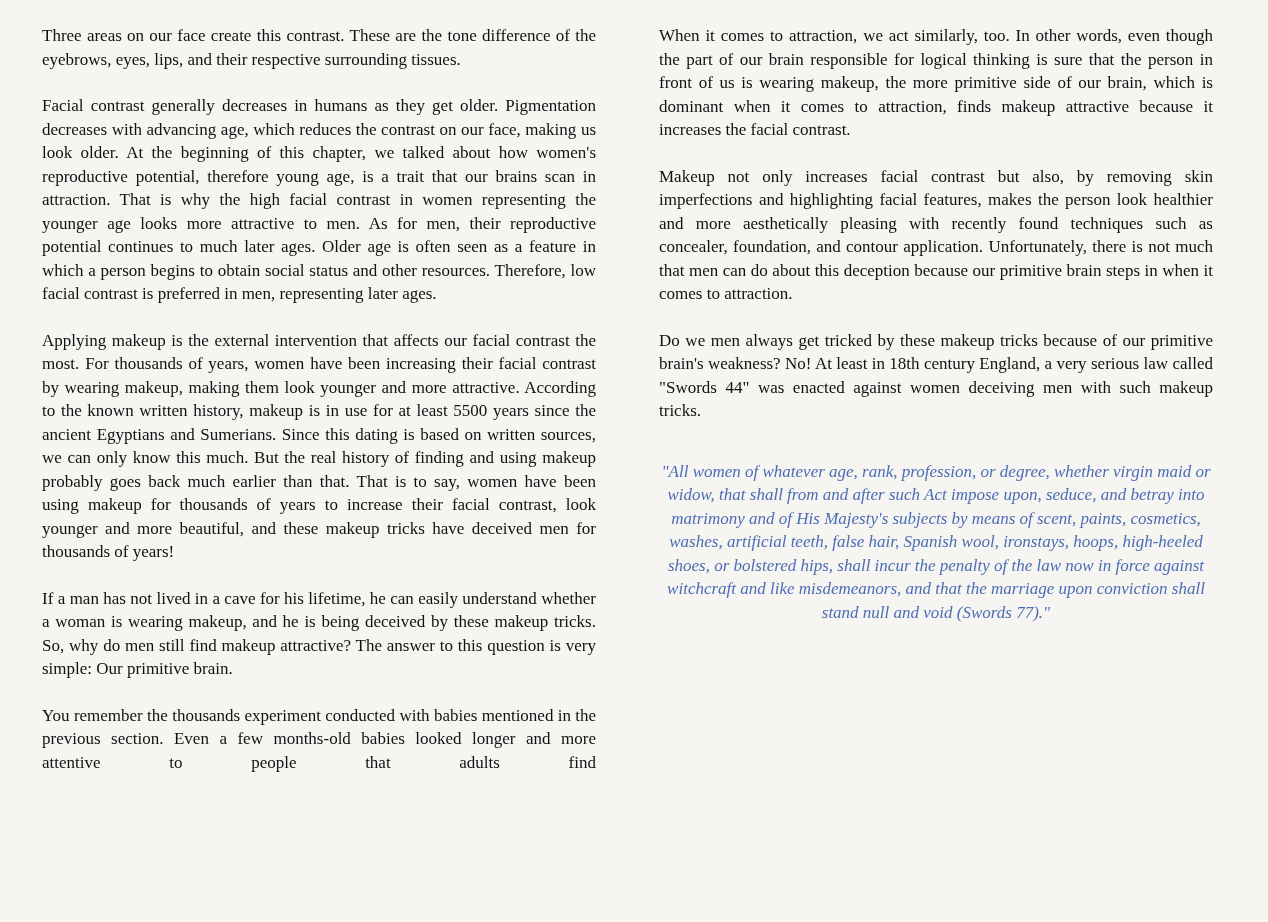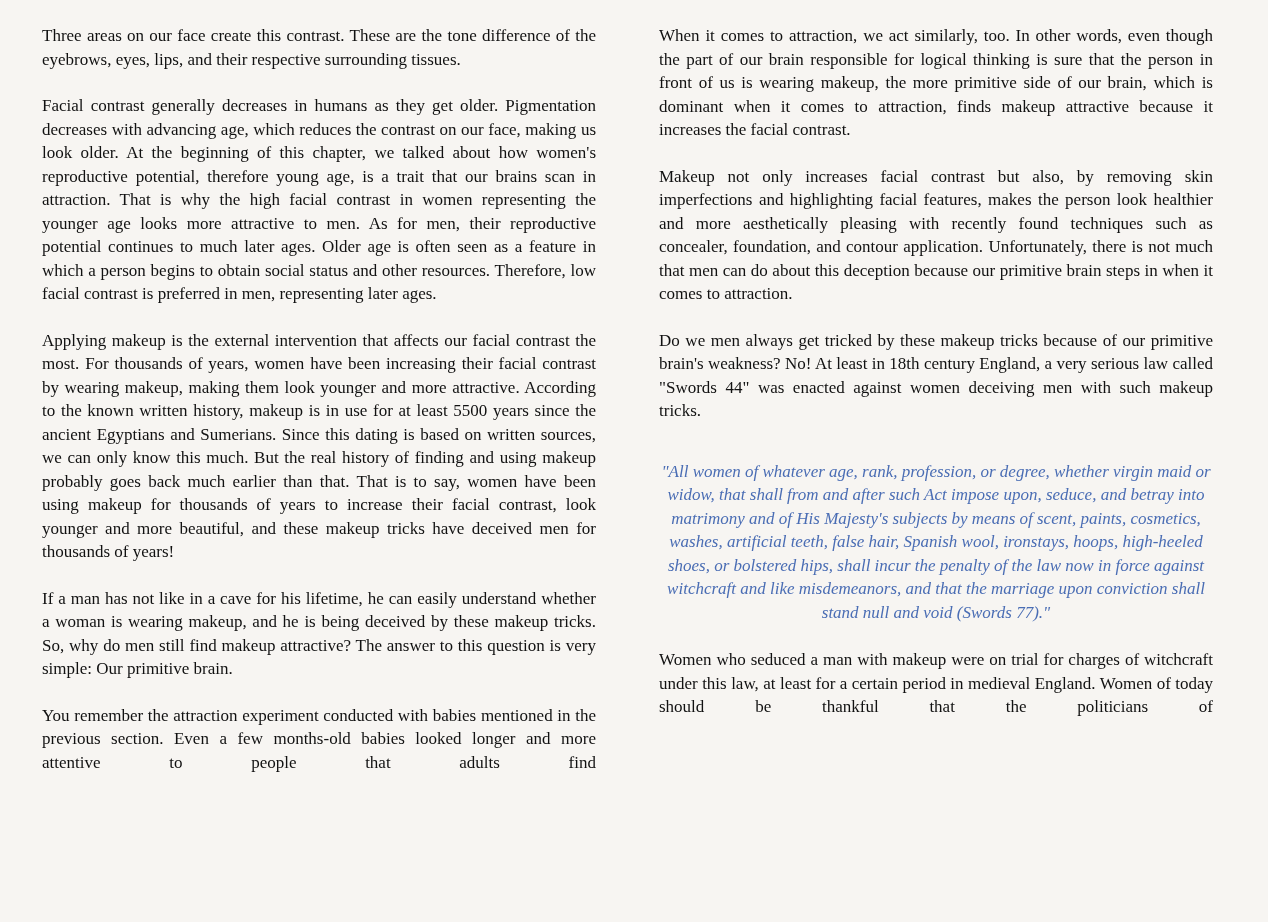--- a/index.html
+++ b/index.html
@@ -42,25 +42,24 @@
 </style>
 </head>
 <body>
 
 <div class="page">
 
   <div class="column">
     <p>Three areas on our face create this contrast. These are the tone difference of the eyebrows, eyes, lips, and their respective surrounding tissues.</p>
     <p>Facial contrast generally decreases in humans as they get older. Pigmentation decreases with advancing age, which reduces the contrast on our face, making us look older. At the beginning of this chapter, we talked about how women's reproductive potential, therefore young age, is a trait that our brains scan in attraction. That is why the high facial contrast in women representing the younger age looks more attractive to men. As for men, their reproductive potential continues to much later ages. Older age is often seen as a feature in which a person begins to obtain social status and other resources. Therefore, low facial contrast is preferred in men, representing later ages.</p>
     <p>Applying makeup is the external intervention that affects our facial contrast the most. For thousands of years, women have been increasing their facial contrast by wearing makeup, making them look younger and more attractive. According to the known written history, makeup is in use for at least 5500 years since the ancient Egyptians and Sumerians. Since this dating is based on written sources, we can only know this much. But the real history of finding and using makeup probably goes back much earlier than that. That is to say, women have been using makeup for thousands of years to increase their facial contrast, look younger and more beautiful, and these makeup tricks have deceived men for thousands of years!</p>
-    <p>If a man has not like in a cave for his lifetime, he can easily understand whether a woman is wearing makeup, and he is being deceived by these makeup tricks. So, why do men still find makeup attractive? The answer to this question is very simple: Our primitive brain.</p>
-    <p class="continues">You remember the attraction experiment conducted with babies mentioned in the previous section. Even a few months-old babies looked longer and more attentive to people that adults find</p>
+    <p>If a man has not lived in a cave for his lifetime, he can easily understand whether a woman is wearing makeup, and he is being deceived by these makeup tricks. So, why do men still find makeup attractive? The answer to this question is very simple: Our primitive brain.</p>
+    <p class="continues">You remember the thousands experiment conducted with babies mentioned in the previous section. Even a few months-old babies looked longer and more attentive to people that adults find</p>
   </div>
 
   <div class="column">
     <p>When it comes to attraction, we act similarly, too. In other words, even though the part of our brain responsible for logical thinking is sure that the person in front of us is wearing makeup, the more primitive side of our brain, which is dominant when it comes to attraction, finds makeup attractive because it increases the facial contrast.</p>
     <p>Makeup not only increases facial contrast but also, by removing skin imperfections and highlighting facial features, makes the person look healthier and more aesthetically pleasing with recently found techniques such as concealer, foundation, and contour application. Unfortunately, there is not much that men can do about this deception because our primitive brain steps in when it comes to attraction.</p>
     <p>Do we men always get tricked by these makeup tricks because of our primitive brain's weakness? No! At least in 18th century England, a very serious law called "Swords 44" was enacted against women deceiving men with such makeup tricks.</p>
     <div class="quote">"All women of whatever age, rank, profession, or degree, whether virgin maid or widow, that shall from and after such Act impose upon, seduce, and betray into matrimony and of His Majesty's subjects by means of scent, paints, cosmetics, washes, artificial teeth, false hair, Spanish wool, ironstays, hoops, high-heeled shoes, or bolstered hips, shall incur the penalty of the law now in force against witchcraft and like misdemeanors, and that the marriage upon conviction shall stand null and void (Swords 77)."</div>
-    <p class="continues">Women who seduced a man with makeup were on trial for charges of witchcraft under this law, at least for a certain period in medieval England. Women of today should be thankful that the politicians of</p>
   </div>
 
 </div>
 
 </body></html>

